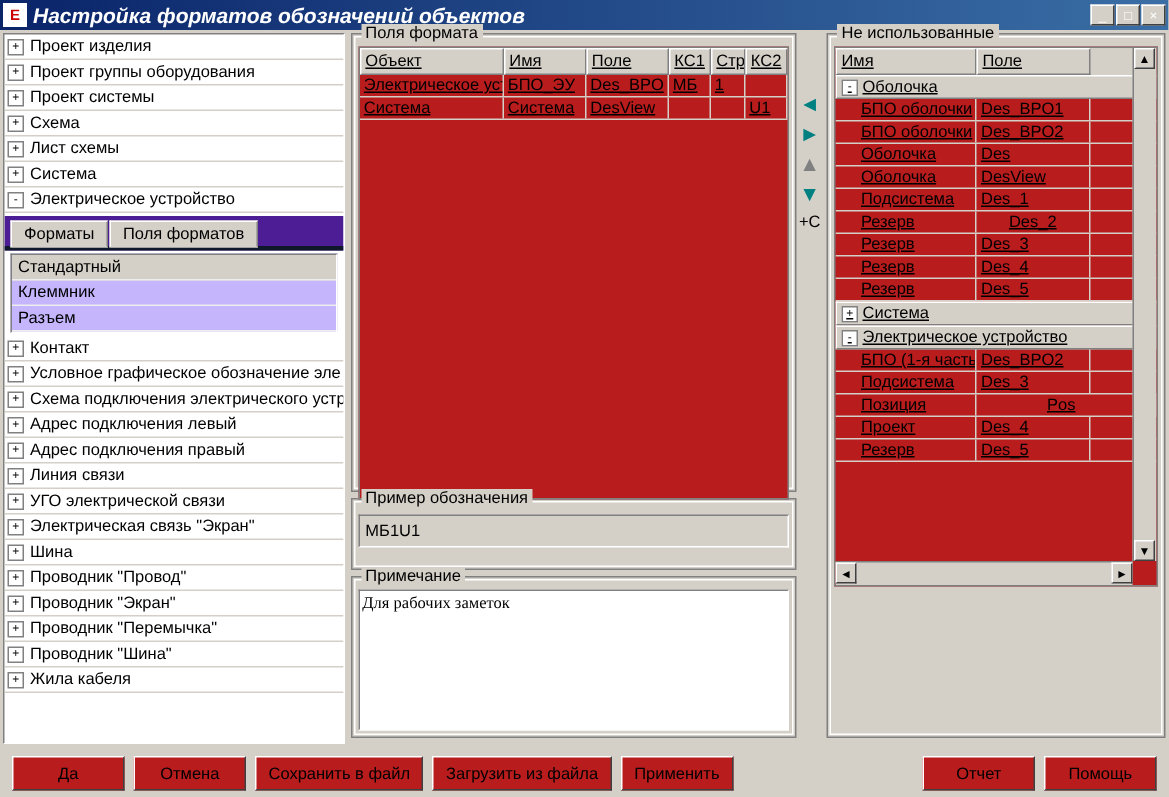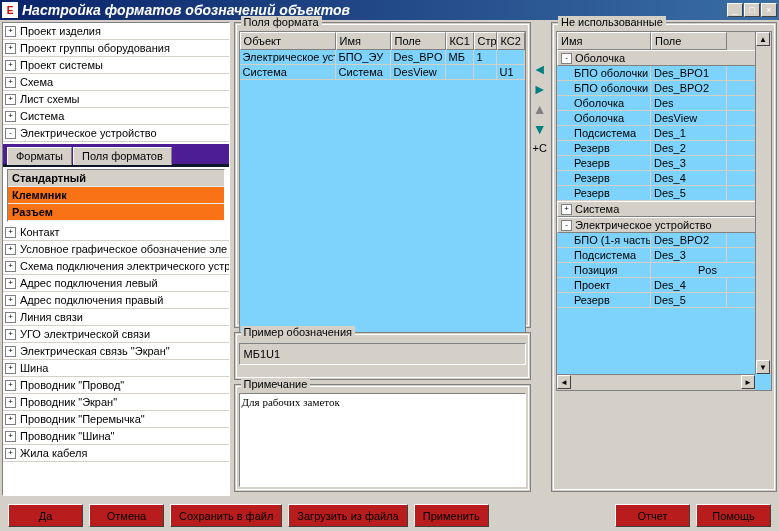--- a/index.html
+++ b/index.html
@@ -9,28 +9,28 @@
   .titlebar-text { flex: 1; font-weight: bold; font-style: italic; font-size: 14px; }
   .titlebar-buttons { display: flex; gap: 1px; }
   .titlebar-btn { width: 16px; height: 14px; background: #d4d0c8; border: 1px solid; border-color: #fff #404040 #404040 #fff; display: flex; align-items: center; justify-content: center; font-size: 9px; font-family: Arial; }
   .content { display: flex; padding: 2px; height: 478px; }
   .left-panel { width: 247px; border: 1px solid; border-color: #808080 #fff #fff #808080; background: #fff; overflow-y: auto; overflow-x: hidden; position: relative; }
   .tree-item { display: flex; align-items: center; height: 17px; border-bottom: 1px solid #d4d0c8; padding-left: 2px; white-space: nowrap; overflow: hidden; }
   .tree-box { width: 11px; height: 11px; border: 1px solid #808080; display: flex; align-items: center; justify-content: center; font-size: 8px; line-height: 8px; margin-right: 4px; background: #fff; flex-shrink: 0; }
   .tabs-row { display: flex; background: #4c1d95; padding: 2px 4px 0; margin-top: 2px; border-bottom: 3px solid #0f172a; }
   .tab { padding: 2px 8px; border: 1px solid; border-color: #fff #808080 #d4d0c8 #fff; background: #d4d0c8; margin-right: 1px; position: relative; top: 1px; }
   .tab.active { border-bottom: 1px solid #d4d0c8; }
-  .sublist { border: 1px solid; border-color: #808080 #fff #fff #808080; margin: 2px 4px; background: #f97316; font-weight: bold; }
+  .sublist { border: 1px solid; border-color: #808080 #fff #fff #808080; margin: 2px 4px; background: #c4b5fd; }
   .sub-item { padding: 2px 4px; border-bottom: 1px solid #eee; }
   .sub-item.selected { background: #d4d0c8; }
   .mid-panel { width: 304px; margin-left: 4px; display: flex; flex-direction: column; }
   .groupbox { border: 1px solid #808080; border-top-color: #808080; position: relative; padding: 8px 4px 4px; margin-bottom: 4px; }
   .groupbox::before { content: ''; position: absolute; border: 1px solid #fff; inset: 1px; pointer-events: none; }
   .group-title { position: absolute; top: -7px; left: 6px; background: #d4d0c8; padding: 0 3px; z-index: 1; }
-  .grid { background: #7dd3fc; border: 1px solid #808080; position: relative; }
+  .grid { background: #b91c1c; border: 1px solid #808080; position: relative; text-decoration: underline; }
   .grid-header { display: flex; background: #d4d0c8; }
   .grid-header-cell { border: 1px solid; border-color: #fff #808080 #808080 #fff; padding: 2px 3px; overflow: hidden; white-space: nowrap; text-align: left; }
   .grid-row { display: flex; border-bottom: 1px solid #d4d0c8; }
   .grid-cell { border-right: 1px solid #d4d0c8; padding: 1px 3px; overflow: hidden; white-space: nowrap; }
   .example-box { background: #d4d0c8; border: 1px solid; border-color: #808080 #fff #fff #808080; padding: 4px; margin-top: 2px; }
   .textarea { width: 100%; height: 100%; border: 1px solid; border-color: #808080 #fff #fff #808080; background: #fff; padding: 2px; resize: none; font-family: Tahoma; font-size: 11px; }
   .arrow-col { width: 20px; display: flex; flex-direction: column; align-items: center; padding-top: 40px; gap: 6px; }
   .arrow-btn { color: #008080; font-size: 14px; line-height: 14px; cursor: default; }
   .arrow-btn.disabled { color: #808080; }
   .addc { color: #000; font-size: 11px; }
@@ -239,21 +239,21 @@
             <div class="grid-row" style="padding-left: 14px;">
               <div class="grid-cell" style="width: 80px;">Оболочка</div>
               <div class="grid-cell" style="width: 76px;">DesView</div>
             </div>
             <div class="grid-row" style="padding-left: 14px;">
               <div class="grid-cell" style="width: 80px;">Подсистема</div>
               <div class="grid-cell" style="width: 76px;">Des_1</div>
             </div>
             <div class="grid-row" style="padding-left: 14px;">
               <div class="grid-cell" style="width: 80px;">Резерв</div>
-              <div class="grid-cell" style="width: 76px;">Des_2</div>
+              <div class="grid-cell" style="width: 76px; text-align: center;">Des_2</div>
             </div>
             <div class="grid-row" style="padding-left: 14px;">
               <div class="grid-cell" style="width: 80px;">Резерв</div>
               <div class="grid-cell" style="width: 76px;">Des_3</div>
             </div>
             <div class="grid-row" style="padding-left: 14px;">
               <div class="grid-cell" style="width: 80px;">Резерв</div>
               <div class="grid-cell" style="width: 76px;">Des_4</div>
             </div>
             <div class="grid-row" style="padding-left: 14px;">

